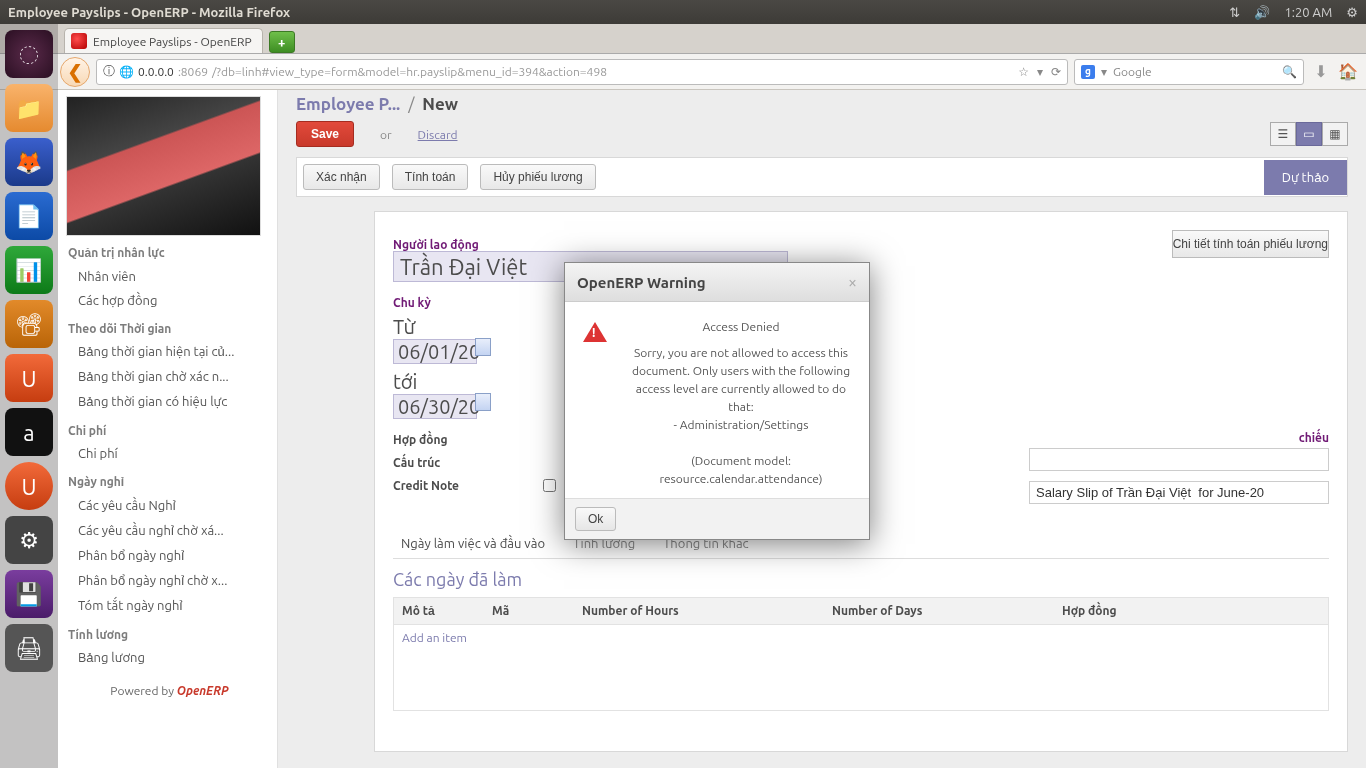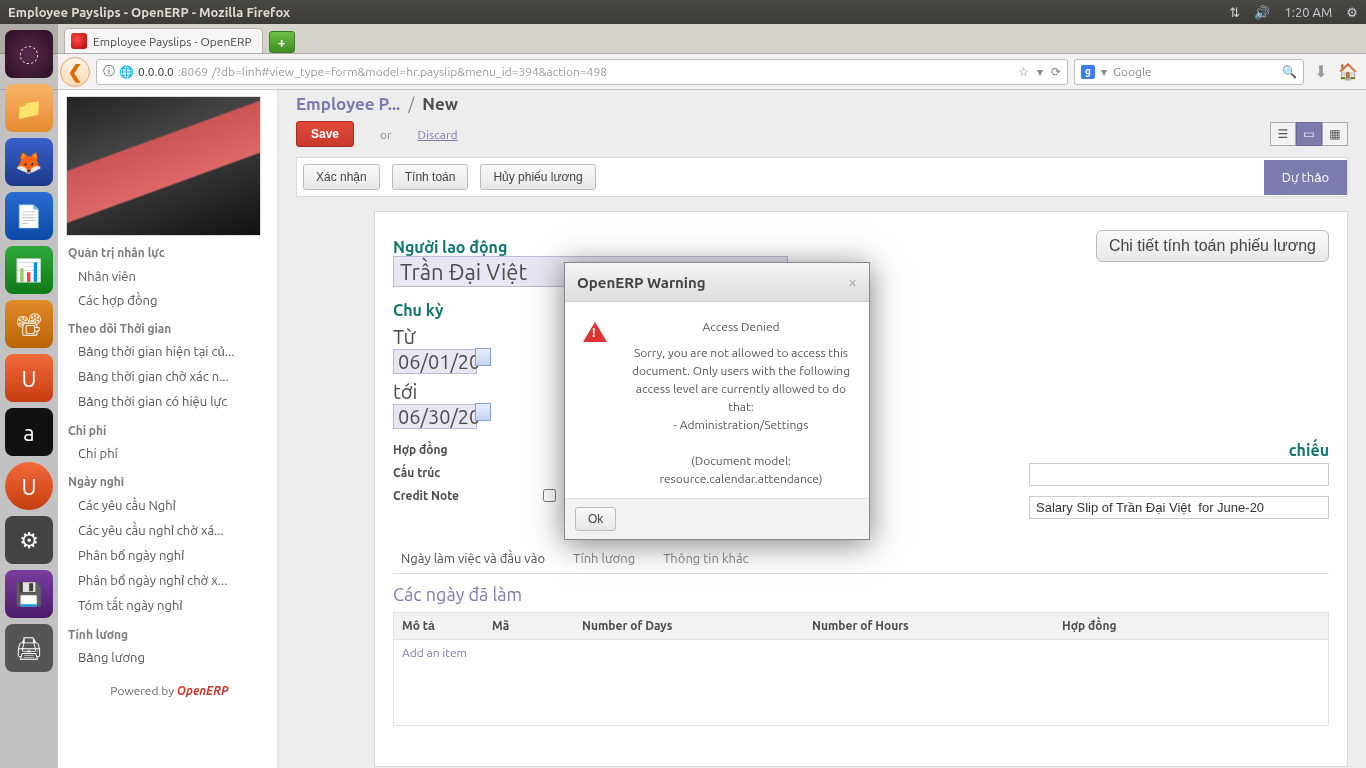--- a/index.html
+++ b/index.html
@@ -68,30 +68,30 @@
 .viewswitch span.active{background:#7c7bad;color:#fff;border-color:#6a699a;}
 
 .wfrow { background:#fff; border:1px solid #d8d8d8; margin: 0 18px; display:flex; align-items:center; }
 .wfrow .wbtn { margin:6px; padding:5px 12px; background:linear-gradient(#f9f9f9,#e8e8e8); border:1px solid #bbb; border-radius:3px; font-size:12px; color:#444; }
 .wfrow .status { margin-left:auto; background:#7c7bad; color:#fff; padding:10px 18px; font-size:13px; }
 
 .formcard { background:#fff; border:1px solid #d8d8d8; margin: 14px 18px 0 96px; padding: 18px 18px 40px; position:relative; }
 .row2 { display:flex; gap: 60px; }
 .colL { flex:1; }
 .colR { width: 300px; }
-.lbl { font-size:16px; color:#0f766e; font-weight:bold; margin-top:8px; }
+.lbl { font-size:12px; color:#701a75; font-weight:bold; margin-top:8px; }
 .biginput { font-size: 22px; color:#4c4c4c; border:1px solid #bdb9d6; background:#e8e6f2; padding: 2px 6px; width: 395px; display:inline-block; }
 .ext { display:inline-block; margin-left:6px; color:#666; font-size:16px; vertical-align: 2px; }
 .mlbl { font-size: 20px; color:#4c4c4c; margin-top: 6px; }
 .dateinput { font-size:20px; color:#4c4c4c; border:1px solid #bdb9d6; background:#e8e6f2; padding:0 4px; width: 84px; display:inline-block; }
 .cal { display:inline-block; width:16px;height:18px;border:1px solid #8aa0c8; background:linear-gradient(#e8eefb,#c4d4f2); margin-left:-2px; vertical-align: 3px; }
 .fldpair { display:flex; align-items:center; margin-top: 10px; }
 .fldpair .lbl2 { width: 150px; font-size:12px; color:#4c4c4c; font-weight:bold; }
 .txtin { border:1px solid #ccc; background:#fff; padding:3px 6px; font-size:13px; color:#333; width: 260px; }
-.detailbtn { float:right; padding:6px 12px; background:linear-gradient(#f9f9f9,#e8e8e8); border:1px solid #bbb; border-radius:6px; font-size:16px; color:#444; }
+.detailbtn { float:right; padding:6px 0; background:linear-gradient(#f9f9f9,#e8e8e8); border:1px solid #bbb; border-radius:0; font-size:12px; color:#444; }
 .tabs { border-bottom:1px solid #ddd; margin-top: 26px; display:flex; gap: 28px; font-size:13px; color:#888; padding: 6px 8px 8px; }
 .tabs .t.active { color:#4c4c4c; }
 .secthead { color:#7c7bad; font-size:18px; margin-top: 10px; }
 .grid { border:1px solid #e2e2e2; margin-top: 8px; }
 .grid .gh { display:flex; background:#f2f2f2; border-bottom:1px solid #e2e2e2; }
 .grid .gh div { padding:6px 8px; font-size:12px; font-weight:bold; color:#4c4c4c; }
 .grid .additem { padding: 6px 8px; color:#7c7bad; font-size:12px; }
 .modal { position:absolute; left: 564px; top: 262px; width: 306px; background:#fff; border:1px solid #888; box-shadow: 0 4px 30px rgba(0,0,0,0.5); z-index: 50; }
 .modal .mhead { background: linear-gradient(#f4f4f4,#dedede); padding: 10px 12px; border-bottom:1px solid #ccc; display:flex; align-items:center; }
 .modal .mhead h3 { font-size: 15px; color:#444; }
@@ -257,22 +257,22 @@
         <span class="t active">Ngày làm việc và đầu vào</span>
         <span class="t">Tính lương</span>
         <span class="t">Thông tin khác</span>
       </div>
 
       <div class="secthead">Các ngày đã làm</div>
       <div class="grid">
         <div class="gh">
           <div style="width:90px">Mô tả</div>
           <div style="width:90px">Mã</div>
+          <div style="width:250px">Number of Hours</div>
           <div style="width:230px">Number of Days</div>
-          <div style="width:250px">Number of Hours</div>
           <div style="flex:1">Hợp đồng</div>
         </div>
         <div class="additem">Add an item</div>
         <div style="height:60px"></div>
       </div>
     </div>
   </div>
 </div>
 
 <div class="modal">

